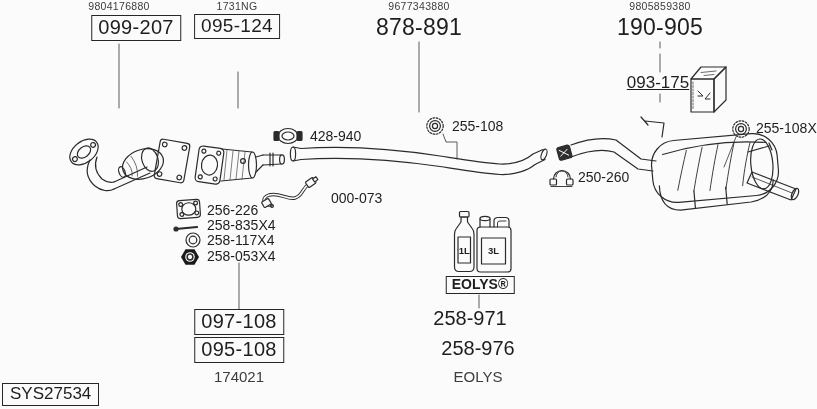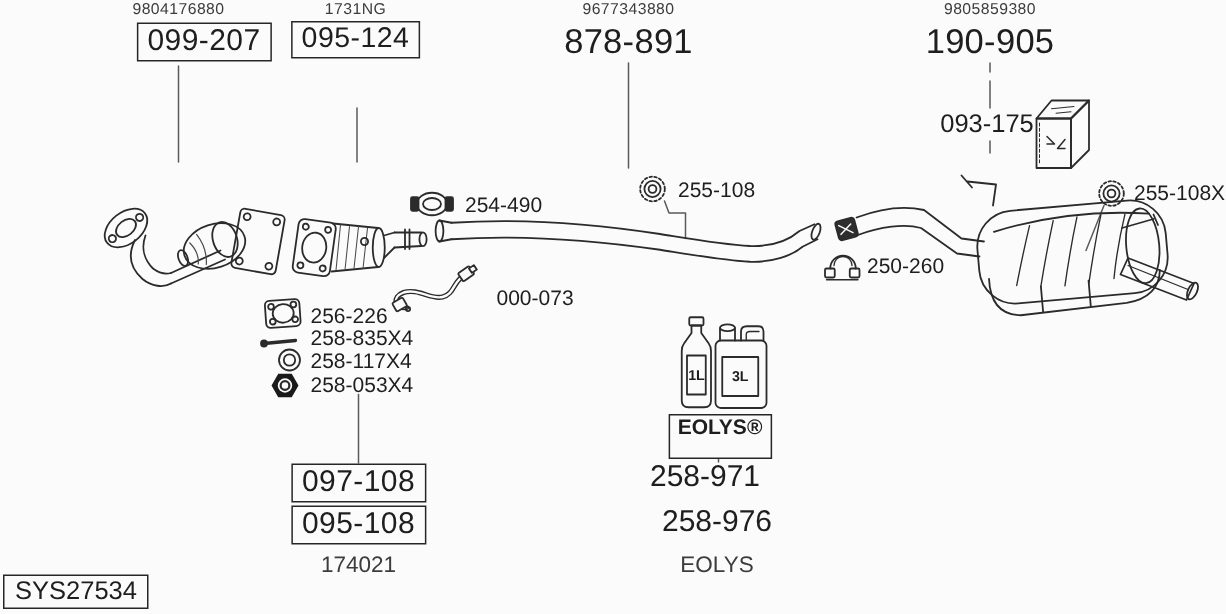--- a/index.html
+++ b/index.html
@@ -4,29 +4,29 @@
 <style>
   html,body{margin:0;padding:0;background:#fbfbfb;}
   .canvas{
     position:relative;width:817px;height:409px;background:#fbfbfb;
     font-family:"Liberation Sans","DejaVu Sans",sans-serif;color:#1e1e1e;overflow:hidden;
   }
   .lbl{position:absolute;white-space:nowrap;line-height:1.05;color:#1e1e1e;}
   .ctr{transform:translateX(-50%);text-align:left;}
   .ref{font-size:10.5px;color:#3c3c3c;letter-spacing:.3px;}
   .big{font-size:23px;letter-spacing:.2px;}
-  .mid{font-size:17px;}
+  .mid{font-size:17px;text-decoration:underline;}
   .callout{font-size:14px;}
   .small{font-size:15px;color:#3c3c3c;}
   .pnbox{
     border:1.6px solid #262626;padding:1px 6px 2px;font-size:20px;
     letter-spacing:.3px;background:#fbfbfb;display:inline-block;
   }
   .sysbox{border:1.4px solid #262626;padding:1px 7px 2px;font-size:17px;background:#fbfbfb;display:inline-block;}
-  .eolysbox{border:1.5px solid #262626;padding:0 5px 13px;font-size:14px;font-weight:bold;background:#fbfbfb;display:inline-block;}
+  .eolysbox{border:1.5px solid #262626;padding:0 5px 1px;font-size:14px;font-weight:bold;background:#fbfbfb;display:inline-block;}
   svg#art{position:absolute;left:0;top:0;}
   svg#art *{vector-effect:non-scaling-stroke;}
   .bottle-txt{font:bold 9.5px "Liberation Sans",sans-serif;fill:#1e1e1e;}
 </style>
 </head>
 <body>
 
 <div class="canvas">
 
   <svg id="art" width="817" height="409" viewBox="0 0 817 409" stroke="#2b2b2b" stroke-width="1.2" fill="none" stroke-linecap="round" stroke-linejoin="round">
@@ -216,21 +216,21 @@
   <div class="lbl ctr" style="left:136px;top:15px">
     <span class="pnbox">099-207</span>
   </div>
   <div class="lbl ctr" style="left:237px;top:14px">
     <span class="pnbox" style="font-size:19px">095-124</span>
   </div>
   <div class="lbl ctr big" style="left:419px;top:15px">878-891</div>
   <div class="lbl ctr big" style="left:660px;top:15px">190-905</div>
   <div class="lbl ctr mid" style="left:658px;top:74px">093-175</div>
 
-  <div class="lbl callout" style="left:310px;top:129px">254-490</div>
+  <div class="lbl callout" style="left:310px;top:129px">428-940</div>
   <div class="lbl callout" style="left:452px;top:119px">255-108</div>
   <div class="lbl callout" style="left:331px;top:191px">000-073</div>
   <div class="lbl callout" style="left:207px;top:203px">256-226</div>
   <div class="lbl callout" style="left:207px;top:218px">258-835X4</div>
   <div class="lbl callout" style="left:207px;top:233px">258-117X4</div>
   <div class="lbl callout" style="left:207px;top:249px">258-053X4</div>
   <div class="lbl callout" style="left:578px;top:170px">250-260</div>
   <div class="lbl callout" style="left:756px;top:121px">255-108X2</div>
 
   <div class="lbl ctr" style="left:239px;top:309px">

